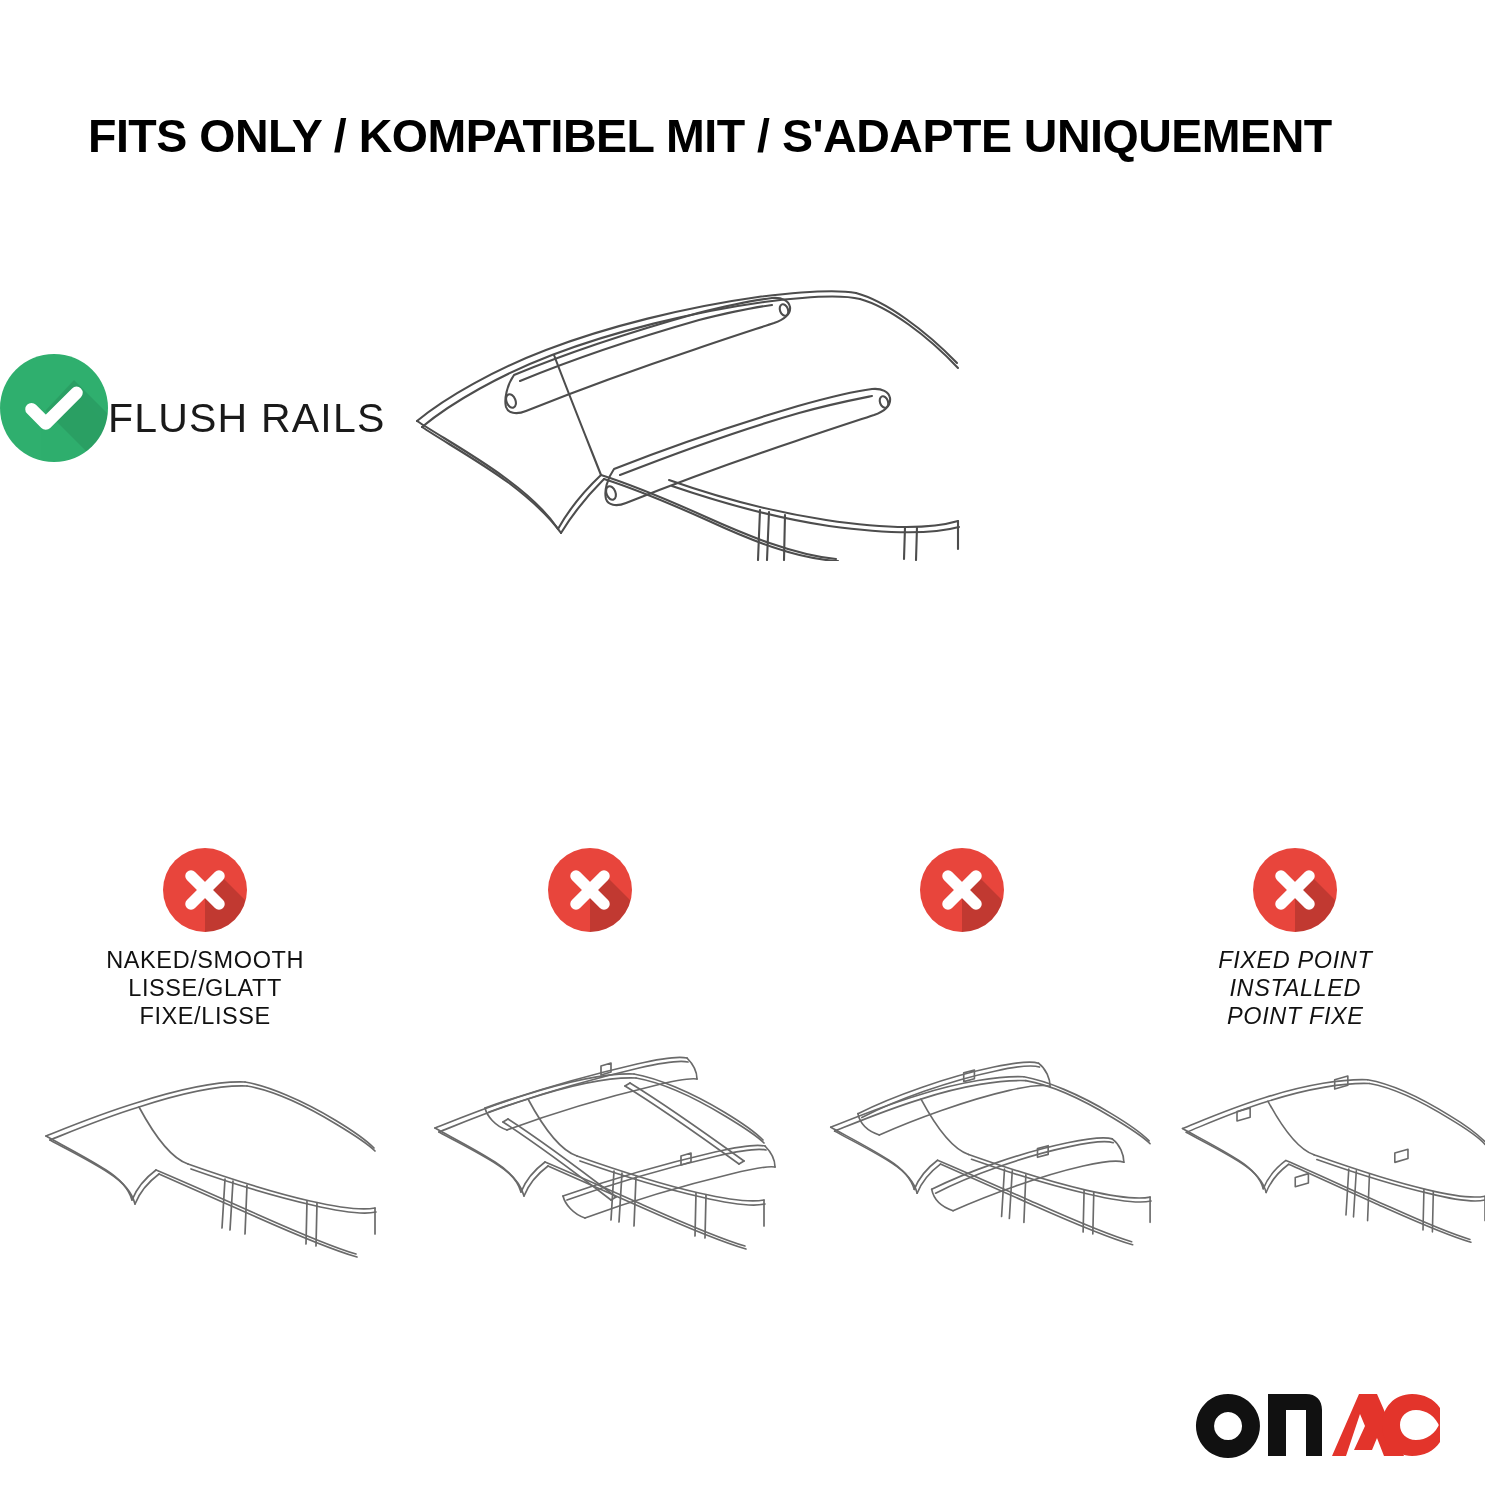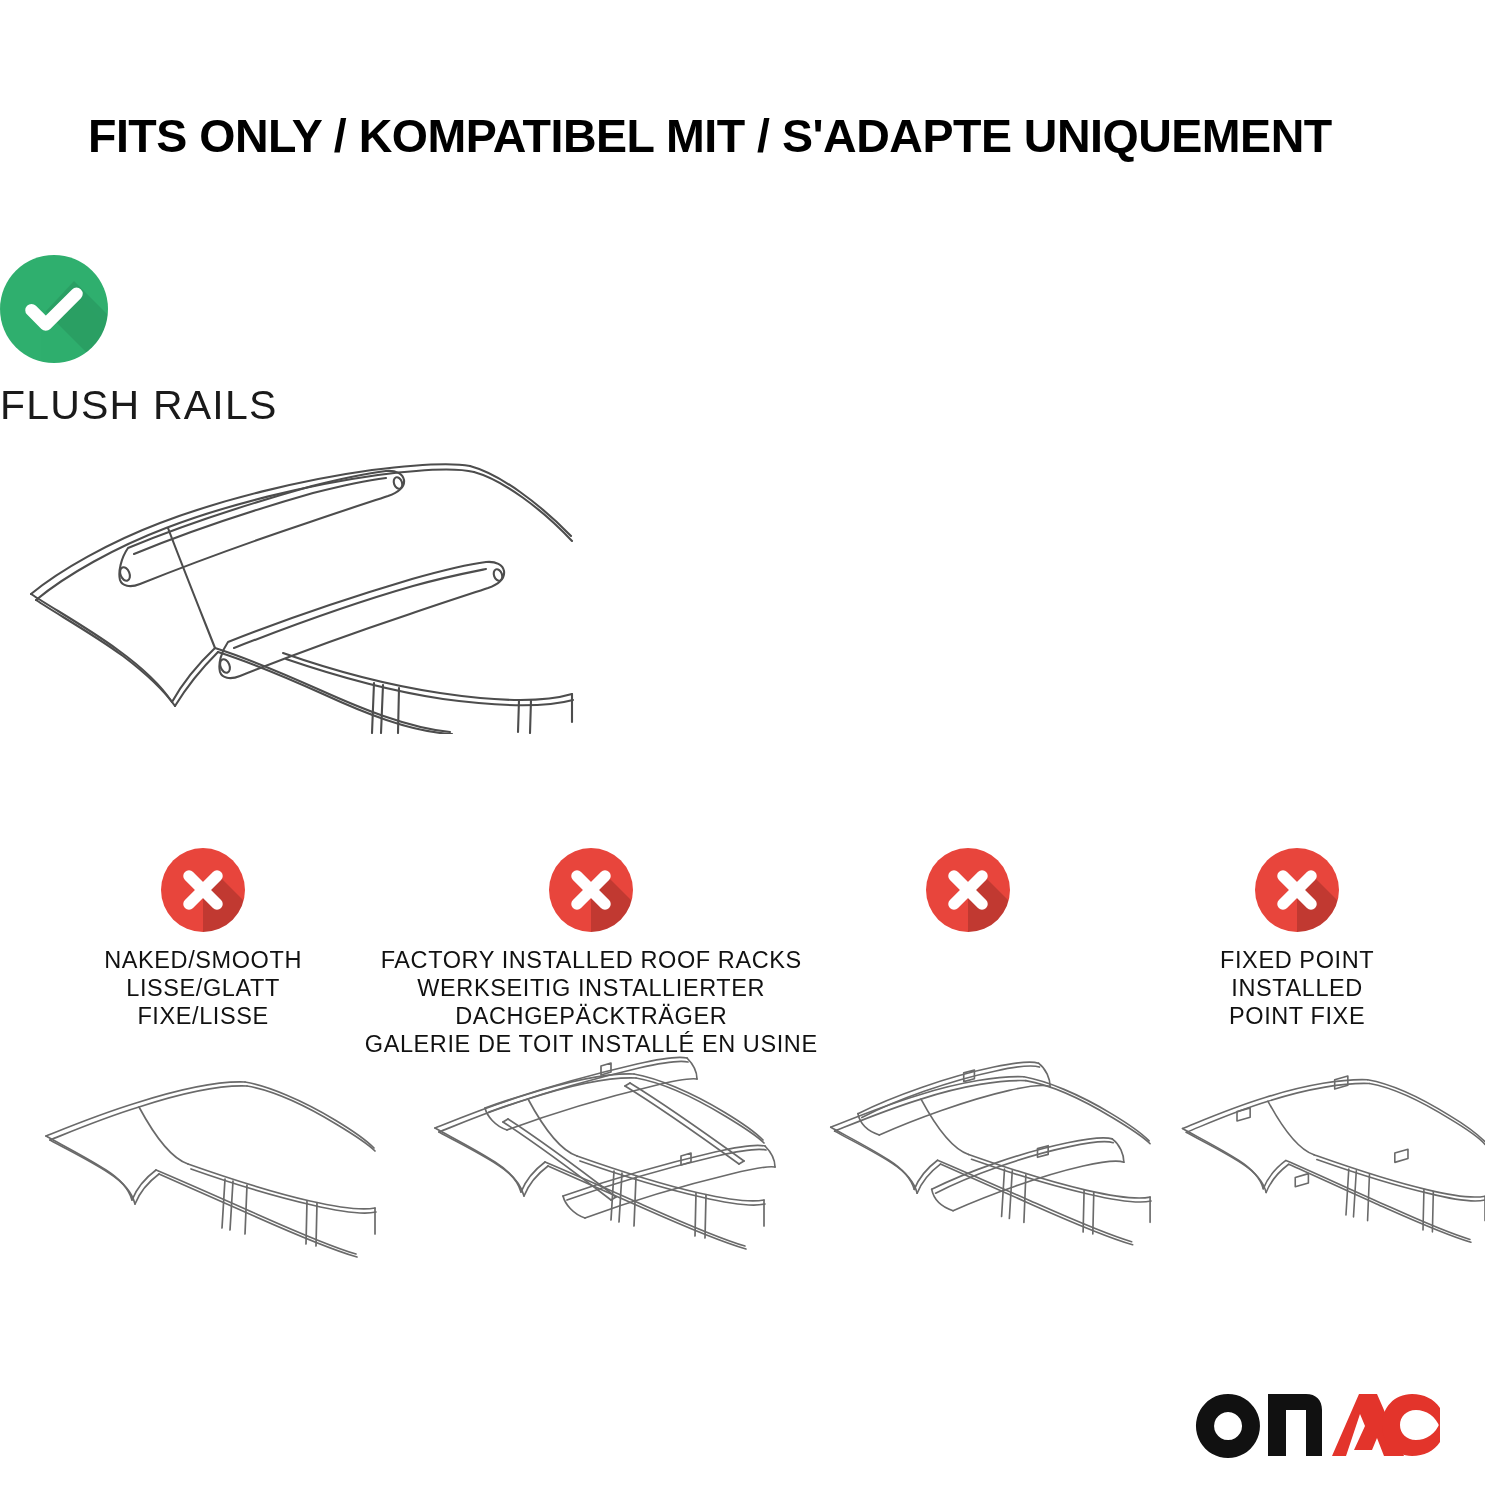--- a/index.html
+++ b/index.html
@@ -34,22 +34,22 @@
     transform-origin: left center;
   }
 
   
   .hero {
     position: absolute;
     left: 0;
     top: 255px;
     width: 1500px;
     display: flex;
-    flex-direction: column;
-    align-items: flex-start;
+    flex-direction: row;
+    align-items: center;
   }
   .badge {
     width: 108px;
     height: 108px;
     position: relative;
   }
   .badge svg { display: block; }
 
   .hero-labels {
     margin-top: 20px;
@@ -81,21 +81,21 @@
     align-items: flex-start;
   }
   .col {
     display: flex;
     flex-direction: column;
     align-items: center;
   }
   .col-0 { width: 350px; margin-left: 35px; }
   .col-1 { width: 420px; margin-left: 10px; }
   .col-2 { width: 330px; margin-left: 8px; }
-  .col-3 { width: 310px; margin-left: 22px; }
+  .col-3 { width: 310px; margin-left: 22px; font-style: italic; }
 
   .badge-x {
     width: 84px;
     height: 84px;
   }
   .badge-x svg { display: block; }
 
   .col-labels {
     margin-top: 14px;
     text-align: center;
@@ -250,26 +250,20 @@
           </defs>
         <circle cx="42" cy="42" r="42" fill="#E8453C"></circle>
         <g clip-path="url(#xc1)">
           <path d="M42 42 L57 27 L90 60 L90 90 L42 90 Z" fill="#000000" opacity="0.17"></path>
         </g>
         <g stroke="#ffffff" stroke-width="11.5" stroke-linecap="round">
           <line x1="28" y1="28" x2="56" y2="56"></line>
           <line x1="56" y1="28" x2="28" y2="56"></line>
         </g>
       </svg>
-    </div>
-    <div class="col-labels">
-      <div class="line">FACTORY INSTALLED ROOF RACKS</div>
-      <div class="line">WERKSEITIG INSTALLIERTER</div>
-      <div class="line">DACHGEPÄCKTRÄGER</div>
-      <div class="line">GALERIE DE TOIT INSTALLÉ EN USINE</div>
     </div>
   </div>
 
   <div class="col col-2">
     <div class="badge-x">
       <svg width="84" height="84" viewBox="0 0 84 84" xmlns="http://www.w3.org/2000/svg">
         <defs>
             <clipPath id="xc2">
               <circle cx="42" cy="42" r="42"></circle>
             </clipPath>

